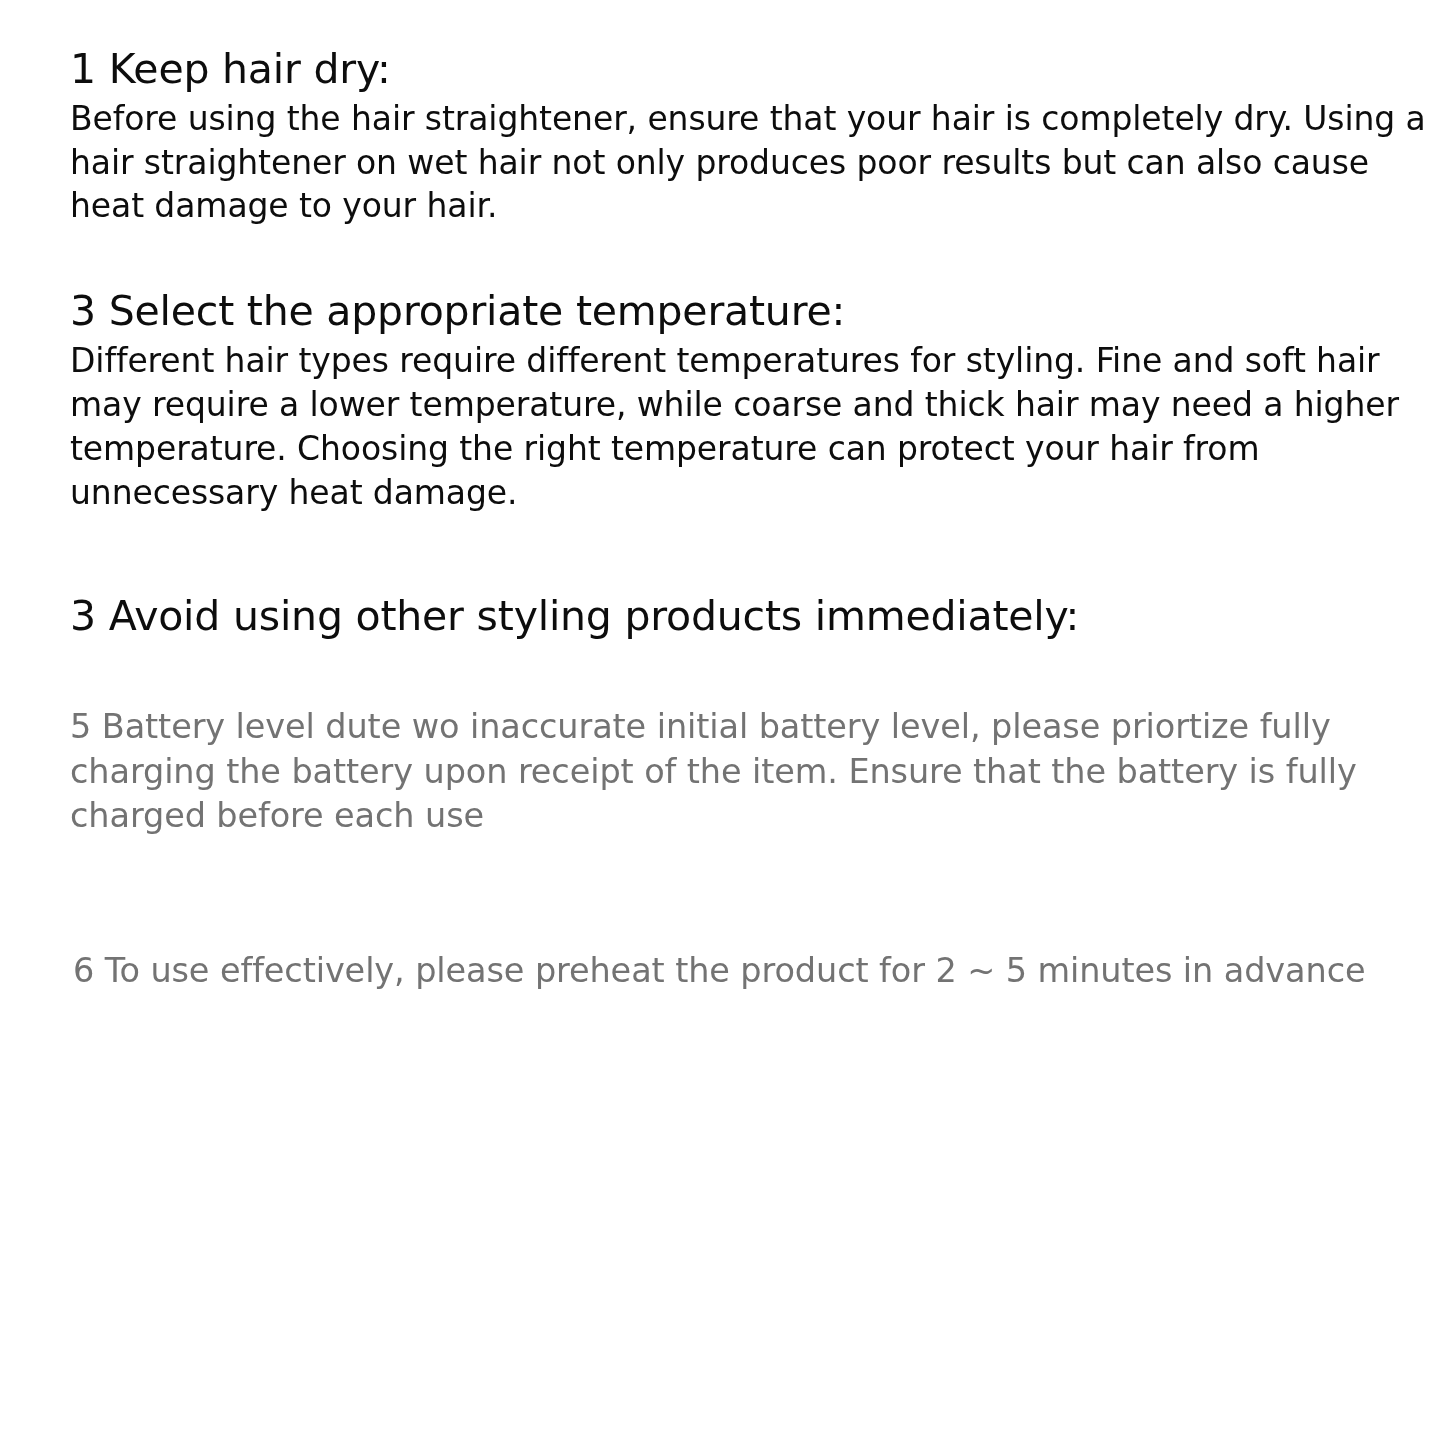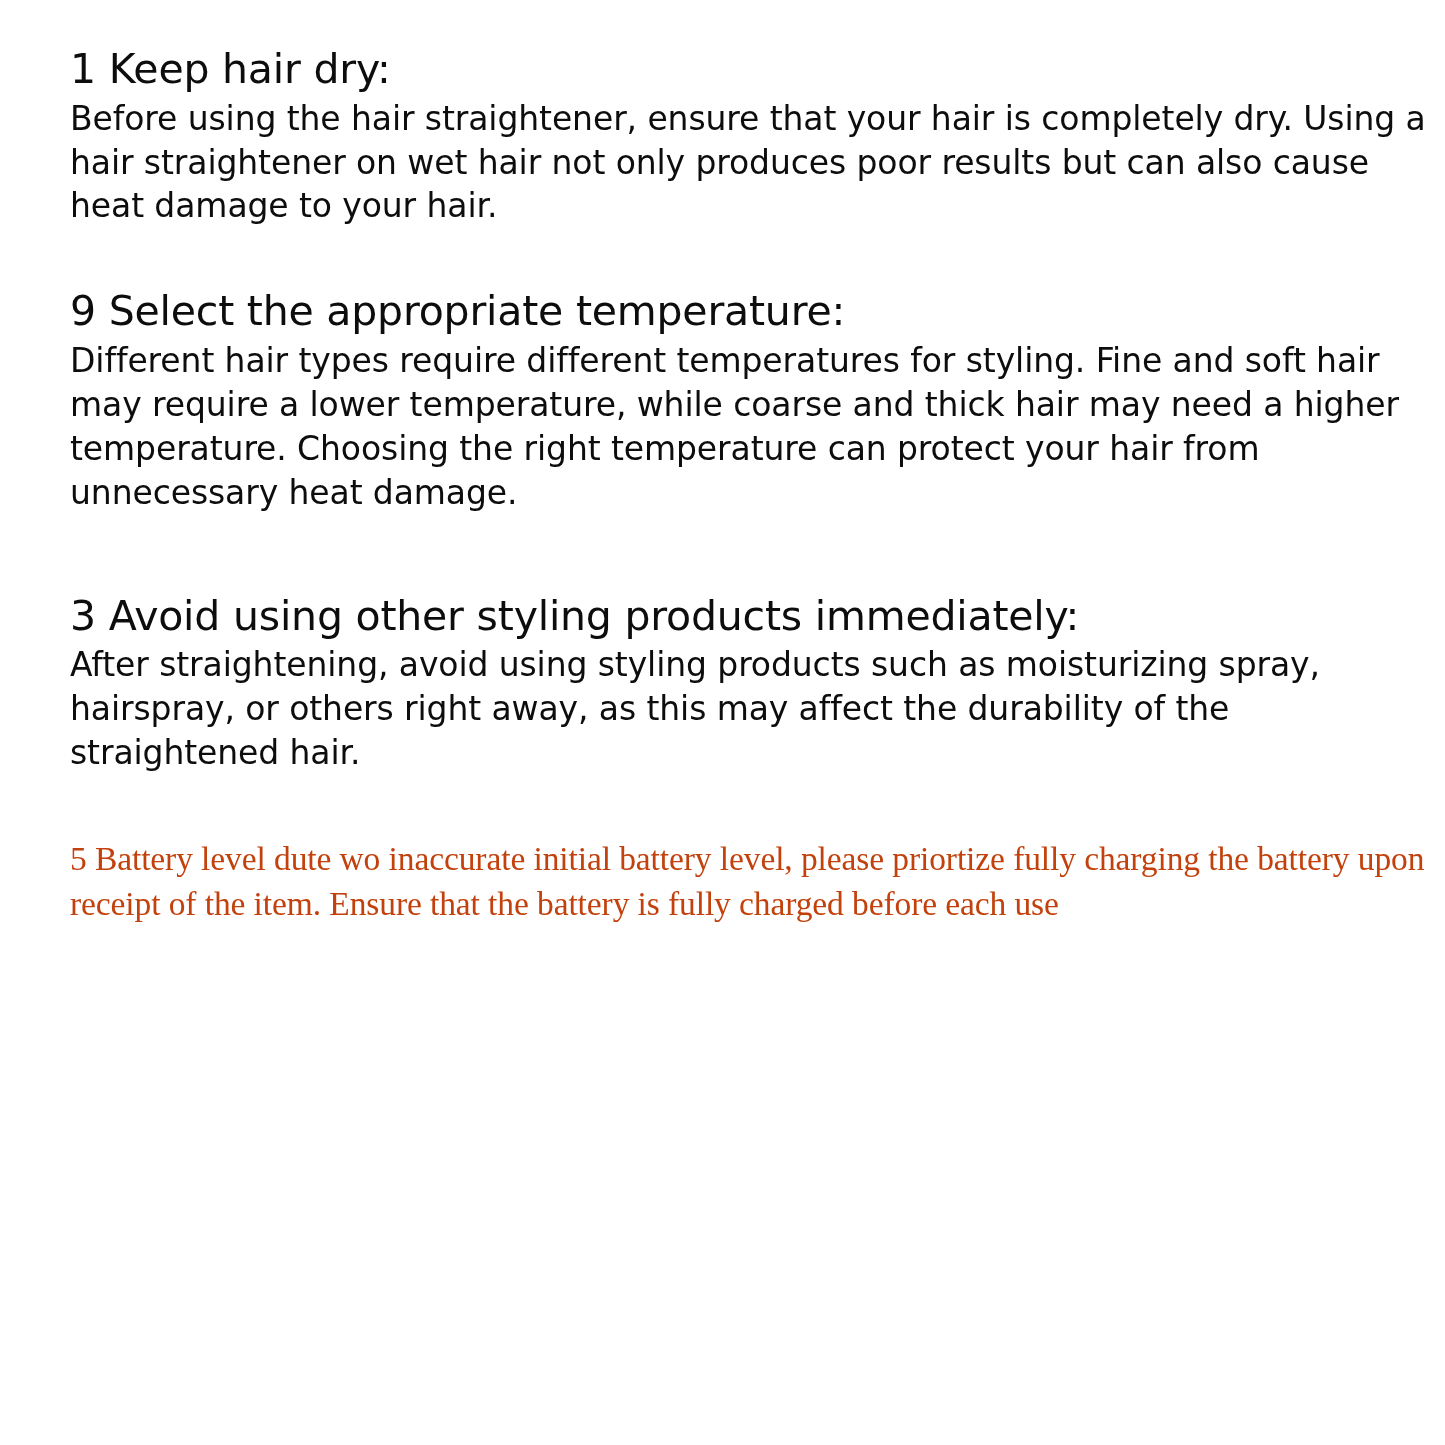--- a/index.html
+++ b/index.html
@@ -38,22 +38,21 @@
     line-height: 1.33;
     letter-spacing: -0.1px;
     margin: 0;
     color: #0d0d0d;
   }
   .plain {
     font-size: 33.5px;
     line-height: 1.33;
     letter-spacing: -0.1px;
     margin: 0;
-    color: #c2410c;
-    font-family: Liberation Serif, serif;
+    color: #737373;
   }
   .gap-1 { height: 60px; }
   .gap-2 { height: 20px; }
   .gap-3 { height: 58px; }
   .gap-4 { height: 62px; }
   .gap-5 { height: 110px; }
   .indent-1 { padding-left: 3px; }
 </style>
 </head>
 <body>
@@ -61,36 +60,38 @@
 <div class="page">
 
   <div class="section">
     <h2 class="sec-title">1 Keep hair dry:</h2>
     <p class="sec-body">Before using the hair straightener, ensure that your hair is completely dry. Using a hair straightener on wet hair not only produces poor results but can also cause heat damage to your hair.</p>
   </div>
 
   <div class="gap-1"></div>
 
   <div class="section">
-    <h2 class="sec-title">9 Select the appropriate temperature:</h2>
+    <h2 class="sec-title">3 Select the appropriate temperature:</h2>
     <p class="sec-body">Different hair types require different temperatures for styling. Fine and soft hair may require a lower temperature, while coarse and thick hair may need a higher temperature. Choosing the right temperature can protect your hair from unnecessary heat damage.</p>
   </div>
 
   <div class="gap-2"></div>
 
 
   <div class="gap-3"></div>
 
   <div class="section">
     <h2 class="sec-title">3 Avoid using other styling products immediately:</h2>
-    <p class="sec-body">After straightening, avoid using styling products such as moisturizing spray, hairspray, or others right away, as this may affect the durability of the straightened hair.</p>
   </div>
 
   <div class="gap-4"></div>
 
   <div class="section">
     <p class="plain">5 Battery level dute wo inaccurate initial battery level, please priortize fully charging the battery upon receipt of the item. Ensure that the battery is fully charged before each use</p>
   </div>
 
   <div class="gap-5"></div>
 
+  <div class="section">
+    <p class="plain indent-1">6 To use effectively, please preheat the product for 2 ~ 5 minutes in advance</p>
+  </div>
 
 </div>
 
 </body></html>

